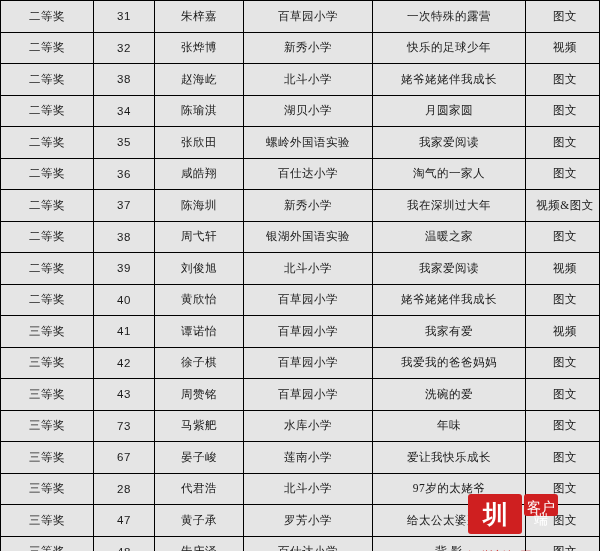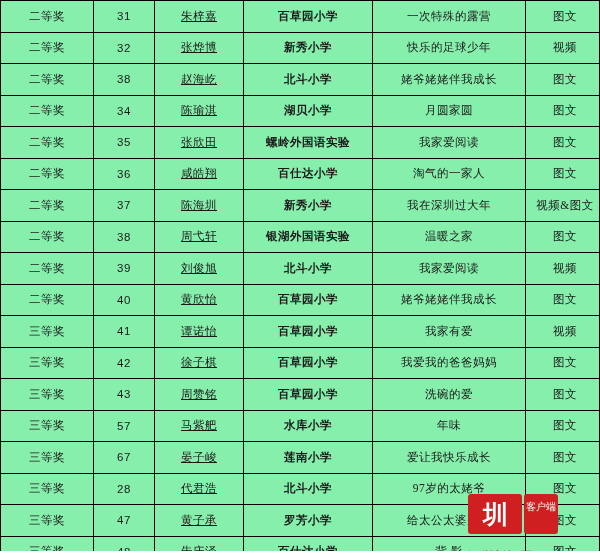--- a/index.html
+++ b/index.html
@@ -12,42 +12,42 @@
     height: 554px;
     font-family: "Liberation Serif", "DejaVu Serif", serif;
     color: #1a1a1a;
     position: relative;
     overflow: hidden;
   }
   .sheet {
     width: 600px;
     height: 554px;
     position: relative;
-    background: #86efac;
+    background: #e5e5e5;
   }
   table.award-table {
     width: 600px;
     border-collapse: collapse;
     table-layout: fixed;
   }
   table.award-table td {
     border: 1px solid #000;
     height: 30.5px;
     text-align: center;
     vertical-align: middle;
     font-size: 11.5px;
     letter-spacing: 0.5px;
     padding: 0;
     white-space: nowrap;
     overflow: hidden;
   }
   td.col-award   { width: 92px; }
   td.col-no      { width: 60px; font-family: Liberation Sans, sans-serif; letter-spacing: 0; }
-  td.col-name    { width: 88px; text-decoration: underline; }
-  td.col-school  { width: 128px; font-weight: bold; }
+  td.col-name    { width: 88px; }
+  td.col-school  { width: 128px; }
   td.col-title   { width: 152px; }
   td.col-type    { width: 78px; }
 
   
   .edge {
     position: absolute;
     top: 0;
     width: 1px;
     height: 554px;
     background: #000;
@@ -78,26 +78,26 @@
     font-size: 25px;
     line-height: 40px;
     text-align: center;
     letter-spacing: -1px;
   }
   .wm-side {
     position: absolute;
     left: 56px;
     top: 0;
     width: 34px;
-    height: 40px;
+    height: 22px;
     background: #cf1f20;
     border-radius: 3px;
     color: #fff;
     font-family: "Liberation Sans", sans-serif;
-    font-size: 10px;
+    font-size: 14px;
     line-height: 12px;
     text-align: center;
     padding-top: 7px;
     box-sizing: border-box;
     letter-spacing: 0;
   }
   .wm-caption {
     position: absolute;
     left: 0;
     top: 54px;
@@ -225,21 +225,21 @@
       <tr>
         <td class="col-award">三等奖</td>
         <td class="col-no">43</td>
         <td class="col-name">周赞铭</td>
         <td class="col-school">百草园小学</td>
         <td class="col-title">洗碗的爱</td>
         <td class="col-type">图文</td>
       </tr>
       <tr>
         <td class="col-award">三等奖</td>
-        <td class="col-no">57</td>
+        <td class="col-no">73</td>
         <td class="col-name">马紫舥</td>
         <td class="col-school">水库小学</td>
         <td class="col-title">年味</td>
         <td class="col-type">图文</td>
       </tr>
       <tr>
         <td class="col-award">三等奖</td>
         <td class="col-no">67</td>
         <td class="col-name">晏子峻</td>
         <td class="col-school">莲南小学</td>

